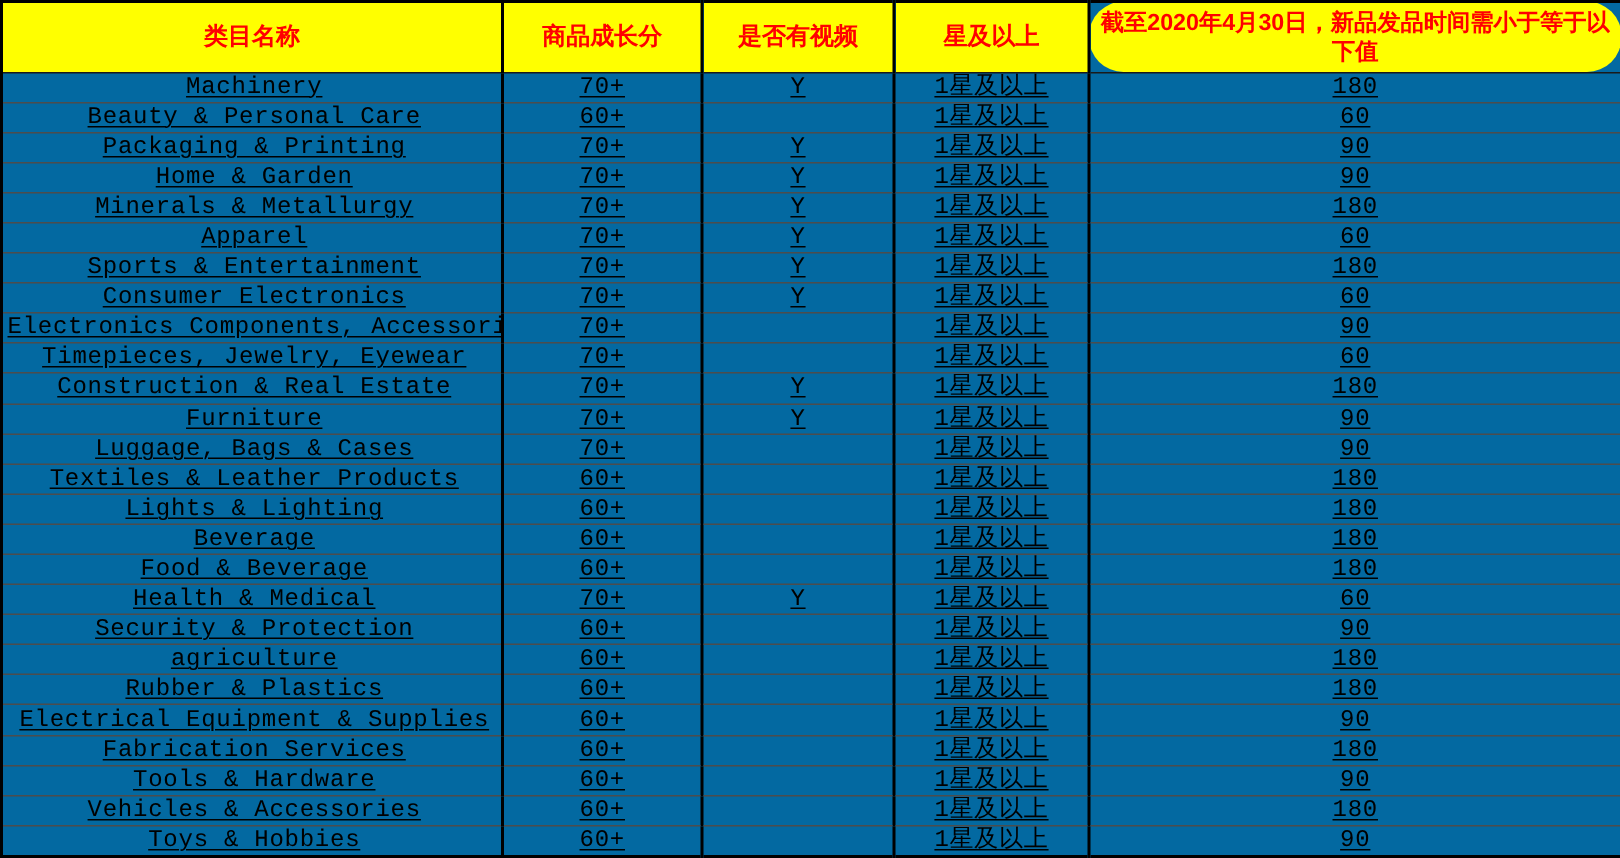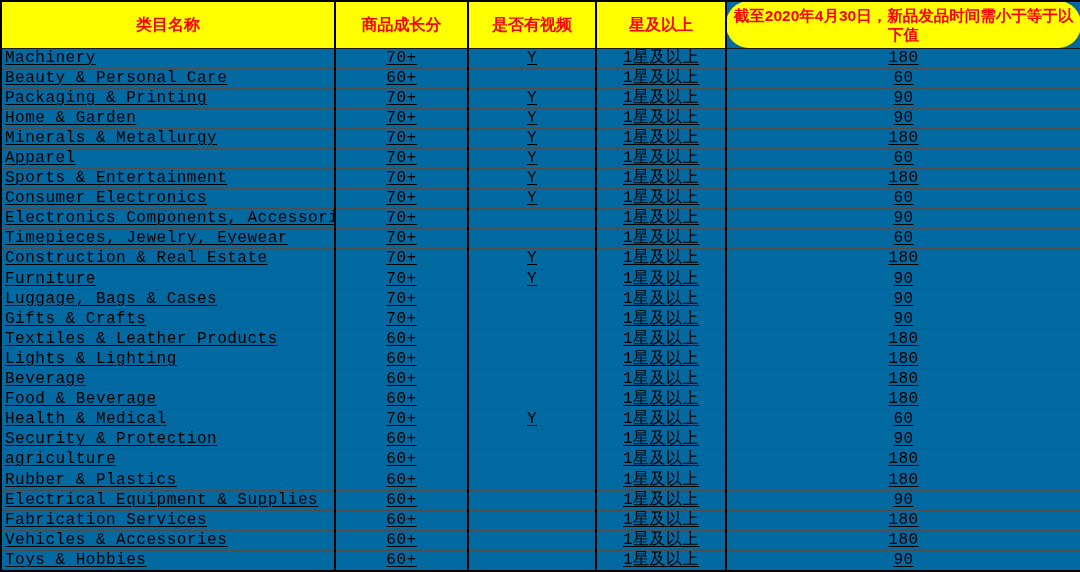--- a/index.html
+++ b/index.html
@@ -46,21 +46,21 @@
     line-height: 17px;
     color: #000000;
     text-decoration: underline;
     text-decoration-thickness: 1px;
     text-underline-offset: 2px;
     vertical-align: middle;
     padding: 0;
     white-space: nowrap;
     overflow: hidden;
   }
-  .grid td.c-name { text-align: left; padding-left: 3px; }
+  .grid td.c-name { text-align: center; padding-left: 3px; }
   .grid td.c-score,
   .grid td.c-video,
   .grid td.c-star,
   .grid td.c-days { text-align: center; }
 </style>
 </head>
 <body>
 
 <div class="sheet">
   <table class="grid">
@@ -166,27 +166,20 @@
     <td class="c-days">90</td>
   </tr>
         <tr>
     <td class="c-name">Luggage, Bags &amp; Cases</td>
     <td class="c-score">70+</td>
     <td class="c-video"></td>
     <td class="c-star">1星及以上</td>
     <td class="c-days">90</td>
   </tr>
         <tr>
-    <td class="c-name">Gifts &amp; Crafts</td>
-    <td class="c-score">70+</td>
-    <td class="c-video"></td>
-    <td class="c-star">1星及以上</td>
-    <td class="c-days">90</td>
-  </tr>
-        <tr>
     <td class="c-name">Textiles &amp; Leather Products</td>
     <td class="c-score">60+</td>
     <td class="c-video"></td>
     <td class="c-star">1星及以上</td>
     <td class="c-days">180</td>
   </tr>
         <tr>
     <td class="c-name">Lights &amp; Lighting</td>
     <td class="c-score">60+</td>
     <td class="c-video"></td>
@@ -241,20 +234,27 @@
     <td class="c-video"></td>
     <td class="c-star">1星及以上</td>
     <td class="c-days">90</td>
   </tr>
         <tr>
     <td class="c-name">Fabrication Services</td>
     <td class="c-score">60+</td>
     <td class="c-video"></td>
     <td class="c-star">1星及以上</td>
     <td class="c-days">180</td>
+  </tr>
+        <tr>
+    <td class="c-name">Tools &amp; Hardware</td>
+    <td class="c-score">60+</td>
+    <td class="c-video"></td>
+    <td class="c-star">1星及以上</td>
+    <td class="c-days">90</td>
   </tr>
         <tr>
     <td class="c-name">Vehicles &amp; Accessories</td>
     <td class="c-score">60+</td>
     <td class="c-video"></td>
     <td class="c-star">1星及以上</td>
     <td class="c-days">180</td>
   </tr>
         <tr>
     <td class="c-name">Toys &amp; Hobbies</td>

